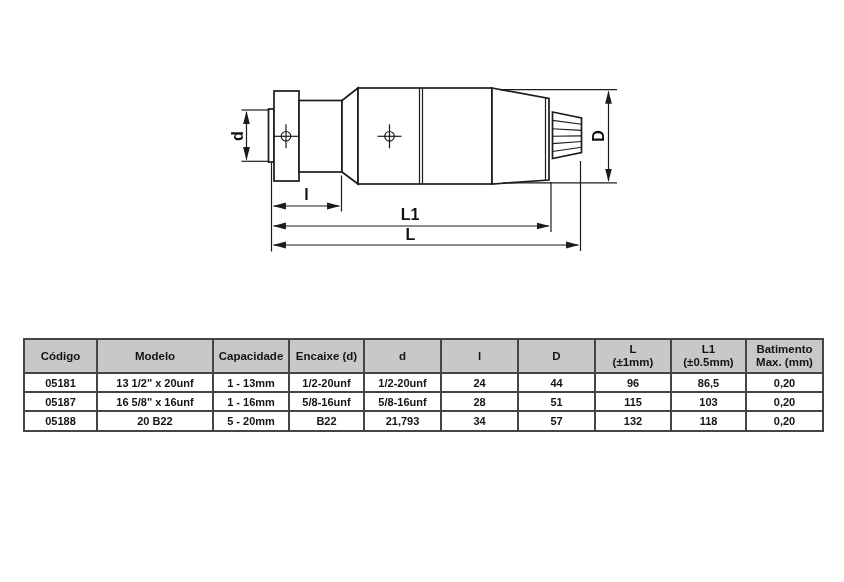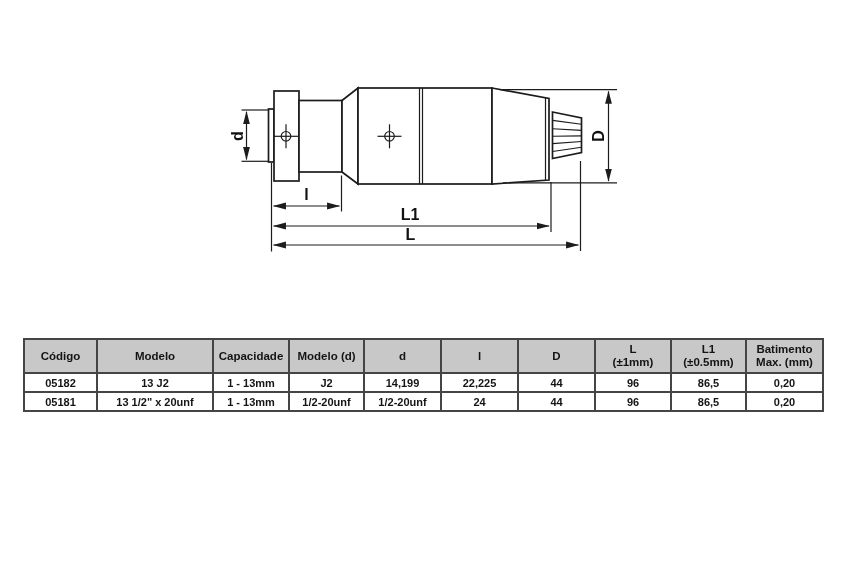--- a/index.html
+++ b/index.html
@@ -132,21 +132,21 @@
           <th>
             <div>Código</div>
           </th>
           <th>
             <div>Modelo</div>
           </th>
           <th>
             <div>Capacidade</div>
           </th>
           <th>
-            <div>Modelo (d)</div>
+            <div>Encaixe (d)</div>
           </th>
           <th>
             <div>d</div>
           </th>
           <th>
             <div>l</div>
           </th>
           <th>
             <div>D</div>
           </th>
@@ -158,40 +158,52 @@
             <div>L1</div>
             <div>(±0.5mm)</div>
           </th>
           <th>
             <div>Batimento</div>
             <div>Max. (mm)</div>
           </th>
         </tr>
     </thead>
     <tbody>
-        <tr>
-          <td>05182</td>
-          <td>13 J2</td>
-          <td>1 - 13mm</td>
-          <td>J2</td>
-          <td>14,199</td>
-          <td>22,225</td>
-          <td>44</td>
-          <td>96</td>
-          <td>86,5</td>
-          <td>0,20</td>
-        </tr>
         <tr>
           <td>05181</td>
           <td>13  1/2" x 20unf</td>
           <td>1 - 13mm</td>
           <td>1/2-20unf</td>
           <td>1/2-20unf</td>
           <td>24</td>
           <td>44</td>
           <td>96</td>
           <td>86,5</td>
           <td>0,20</td>
         </tr>
+        <tr>
+          <td>05187</td>
+          <td>16  5/8" x 16unf</td>
+          <td>1 - 16mm</td>
+          <td>5/8-16unf</td>
+          <td>5/8-16unf</td>
+          <td>28</td>
+          <td>51</td>
+          <td>115</td>
+          <td>103</td>
+          <td>0,20</td>
+        </tr>
+        <tr>
+          <td>05188</td>
+          <td>20 B22</td>
+          <td>5 - 20mm</td>
+          <td>B22</td>
+          <td>21,793</td>
+          <td>34</td>
+          <td>57</td>
+          <td>132</td>
+          <td>118</td>
+          <td>0,20</td>
+        </tr>
       </tbody>
   </table>
 
 </div>
 
 </body></html>

